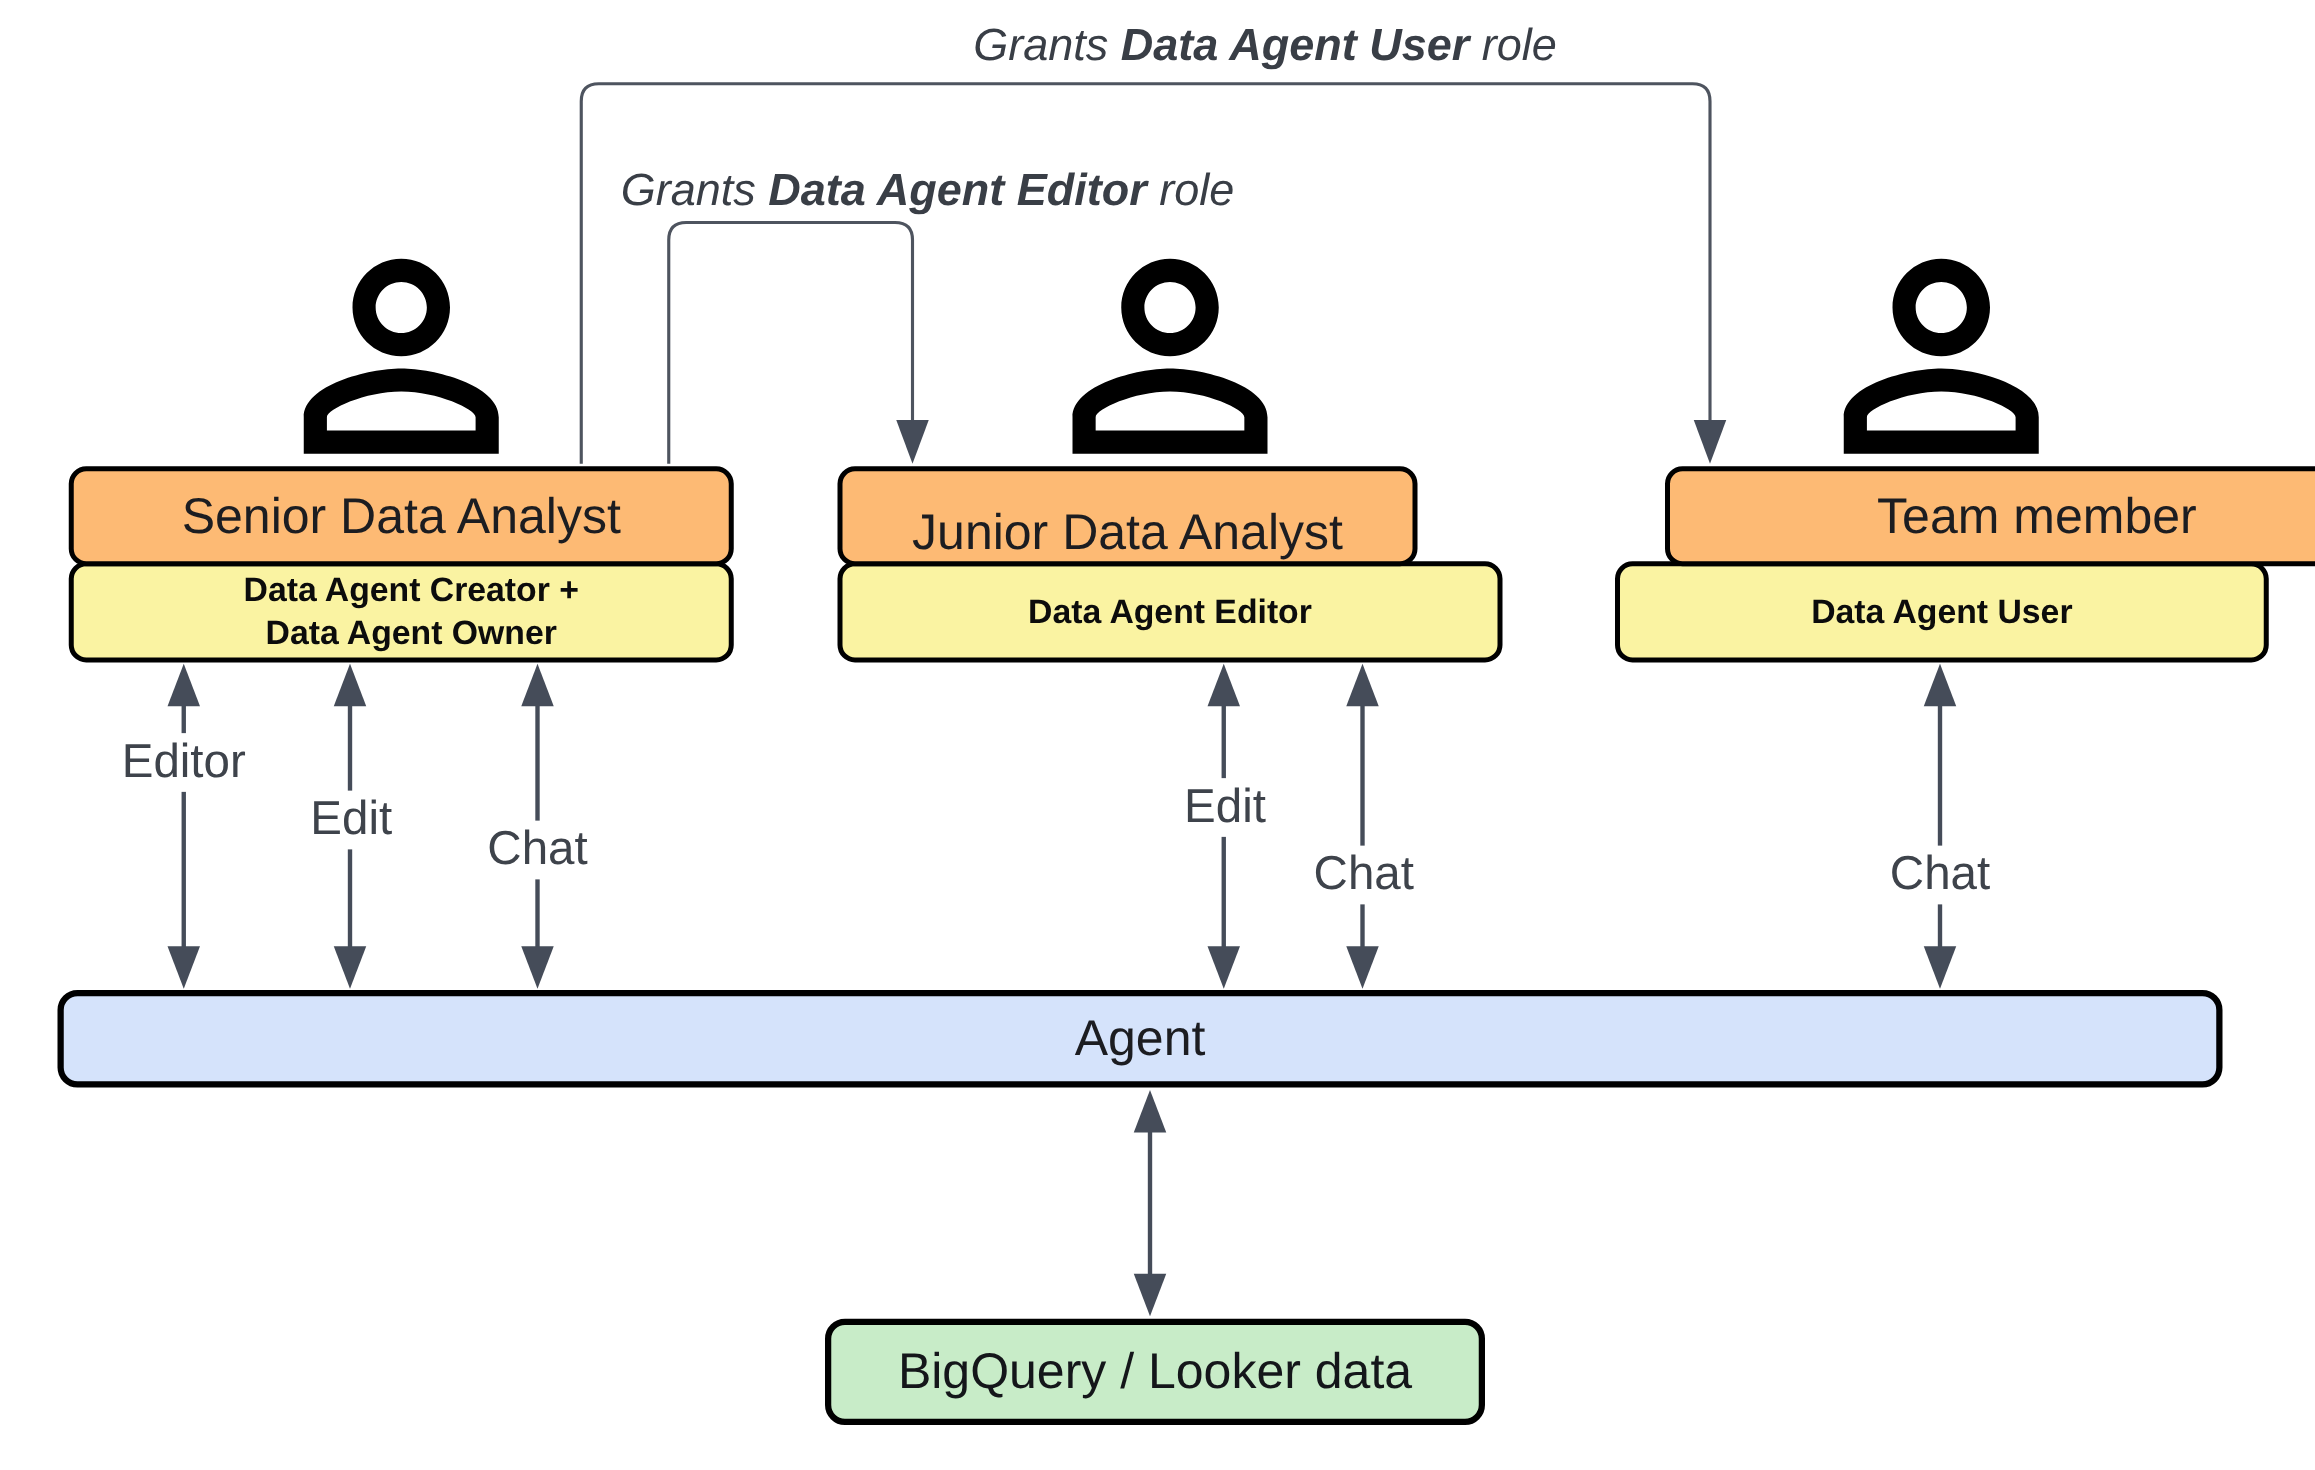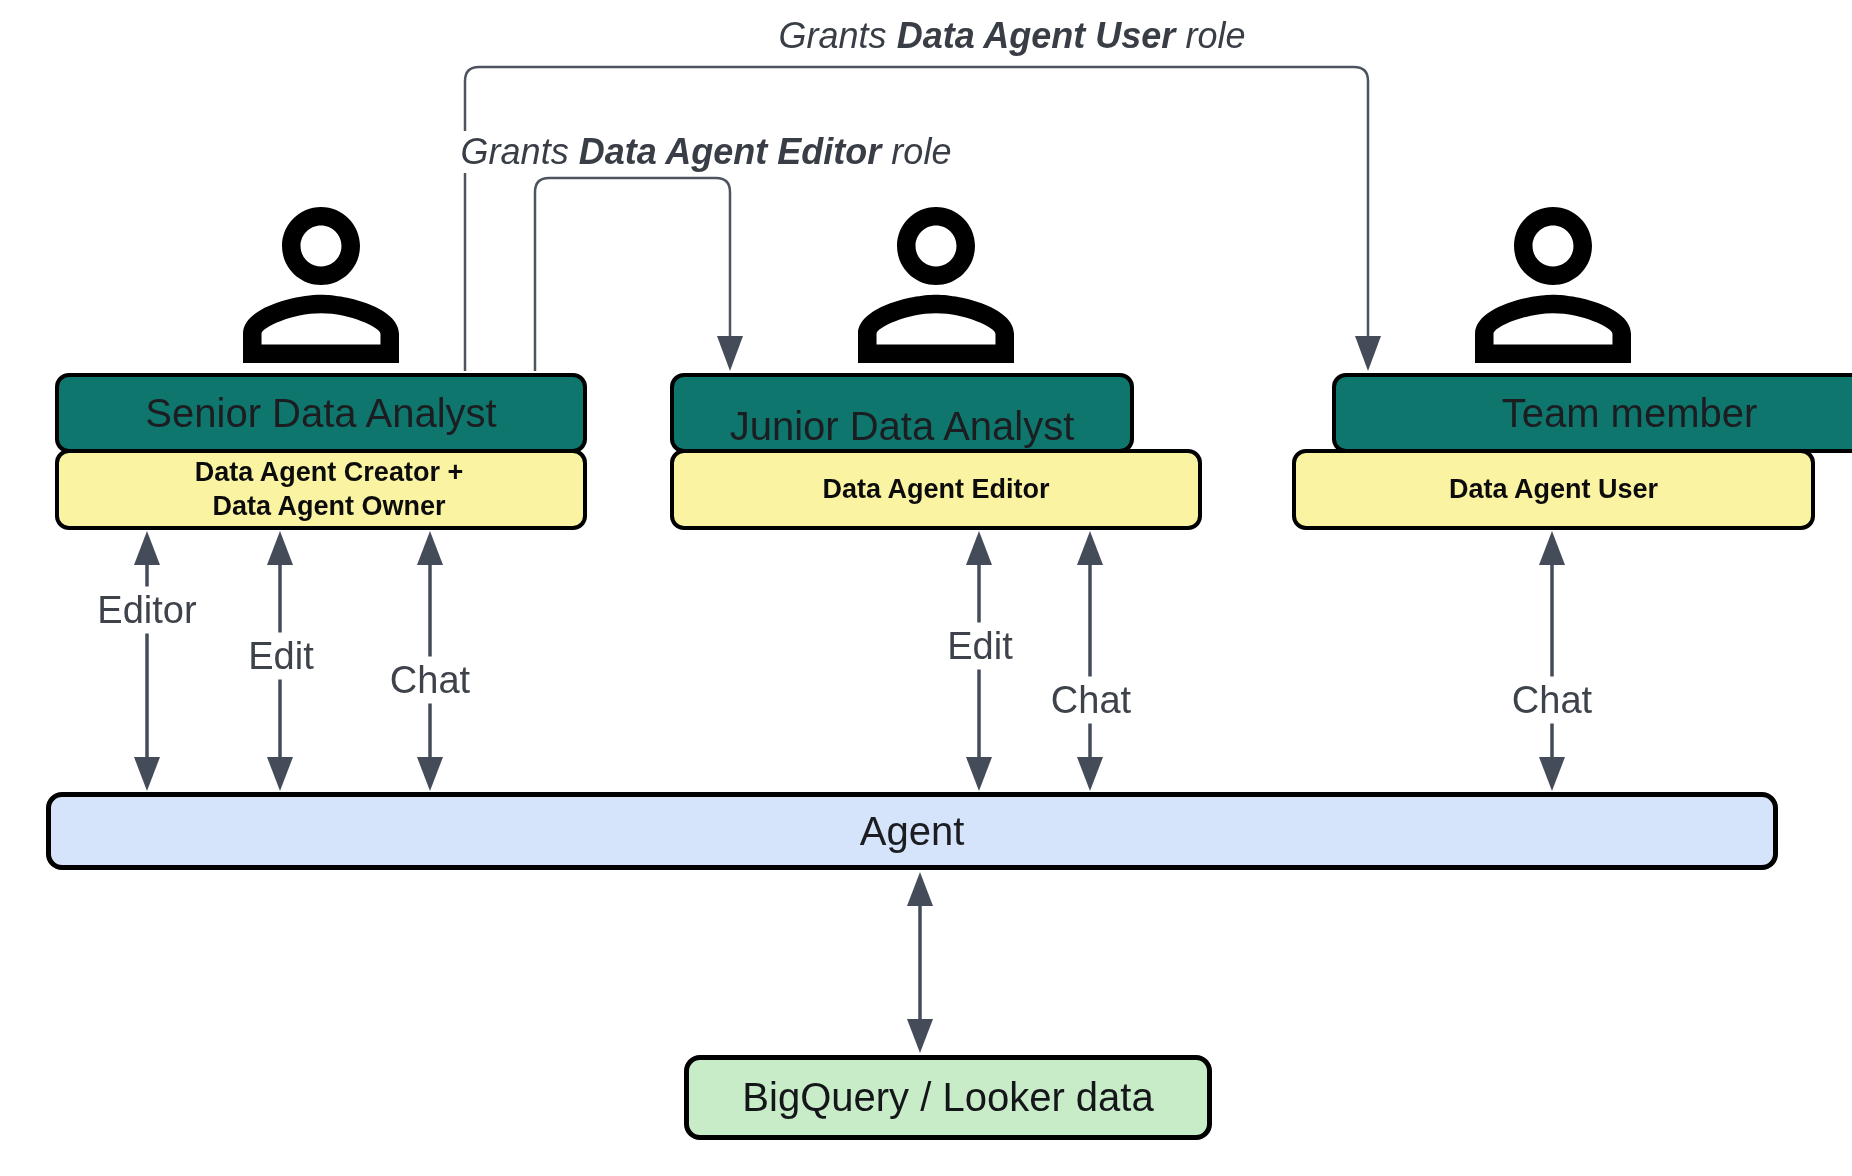--- a/index.html
+++ b/index.html
@@ -1,21 +1,21 @@
 <!DOCTYPE html>
 <html><head>
 <meta charset="utf-8">
 <style>
   html,body{margin:0;padding:0;background:#ffffff;}
   body{width:1852px;height:1176px;position:relative;overflow:hidden;
        font-family:"Liberation Sans",sans-serif;}
   
   .titlebox{
     position:absolute;height:80px;box-sizing:border-box;
-    background:#0f766e;border:4px solid #000;border-radius:14px;
+    background:#fdba74;border:4px solid #000;border-radius:14px;
     display:flex;align-items:center;justify-content:center;
     font-size:40px;color:#1c1d21;z-index:3;
   }
   .rolebox{
     position:absolute;height:81px;box-sizing:border-box;
     background:#faf3a2;border:4px solid #000;border-radius:14px;
     display:flex;align-items:center;justify-content:center;
     font-size:27px;font-weight:700;color:#0c0c0c;text-align:center;
     line-height:1.25;white-space:pre-line;z-index:2;
   }
@@ -23,21 +23,21 @@
   .agentbar{
     position:absolute;left:46px;top:792px;width:1732px;height:78px;box-sizing:border-box;
     background:#d5e3fb;border:5px solid #000;border-radius:16px;
     display:flex;align-items:center;justify-content:center;
     font-size:40px;color:#1c1d21;z-index:3;
   }
   .datasource{
     position:absolute;left:660px;top:1055px;width:528px;height:85px;box-sizing:border-box;
     background:#c8ecc8;border:5px solid #000;border-radius:16px;
     display:flex;align-items:center;justify-content:center;
-    font-size:40px;color:#14161a;z-index:3;margin-left:24px;
+    font-size:40px;color:#14161a;z-index:3;
   }
   .action-label{
     position:absolute;transform:translate(-50%,-50%);
     background:#ffffff;padding:2px 8px;
     font-size:38px;color:#3e434b;z-index:4;white-space:nowrap;
   }
   .grants-label{
     position:absolute;transform:translate(-50%,-50%);
     background:#ffffff;padding:0 6px;
     font-size:36px;font-style:italic;color:#393e46;z-index:4;white-space:nowrap;
@@ -95,21 +95,21 @@
     <path class="head" d="M920,872 L907,906 L933,906 Z"></path>
     <path class="head" d="M920,1053 L907,1019 L933,1019 Z"></path>
   </g>
 </svg>
 
 <div class="grants-label" style="left:1012px;top:36px;">
   <span>Grants</span>
   <span class="b">Data Agent User</span>
   <span>role</span>
 </div>
-<div class="grants-label" style="left:706px;top:152px;">
+<div class="grants-label" style="left:742px;top:152px;">
   <span>Grants</span>
   <span class="b">Data Agent Editor</span>
   <span>role</span>
 </div>
 
 <svg class="person" style="left:204px;top:168px;" width="234" height="234" viewBox="0 0 24 24">
   <path fill="#000000" d="M12 5.9c1.16 0 2.1.94 2.1 2.1s-.94 2.1-2.1 2.1S9.9 9.16 9.9 8s.94-2.1 2.1-2.1m0 9c2.97 0 6.1 1.46 6.1 2.1v1.1H5.9V17c0-.64 3.13-2.1 6.1-2.1M12 4C9.79 4 8 5.79 8 8s1.79 4 4 4 4-1.79 4-4-1.79-4-4-4zm0 9c-2.67 0-8 1.34-8 4v3h16v-3c0-2.66-5.33-4-8-4z"></path>
 </svg>
 <svg class="person" style="left:819px;top:168px;" width="234" height="234" viewBox="0 0 24 24">
   <path fill="#000000" d="M12 5.9c1.16 0 2.1.94 2.1 2.1s-.94 2.1-2.1 2.1S9.9 9.16 9.9 8s.94-2.1 2.1-2.1m0 9c2.97 0 6.1 1.46 6.1 2.1v1.1H5.9V17c0-.64 3.13-2.1 6.1-2.1M12 4C9.79 4 8 5.79 8 8s1.79 4 4 4 4-1.79 4-4-1.79-4-4-4zm0 9c-2.67 0-8 1.34-8 4v3h16v-3c0-2.66-5.33-4-8-4z"></path>

